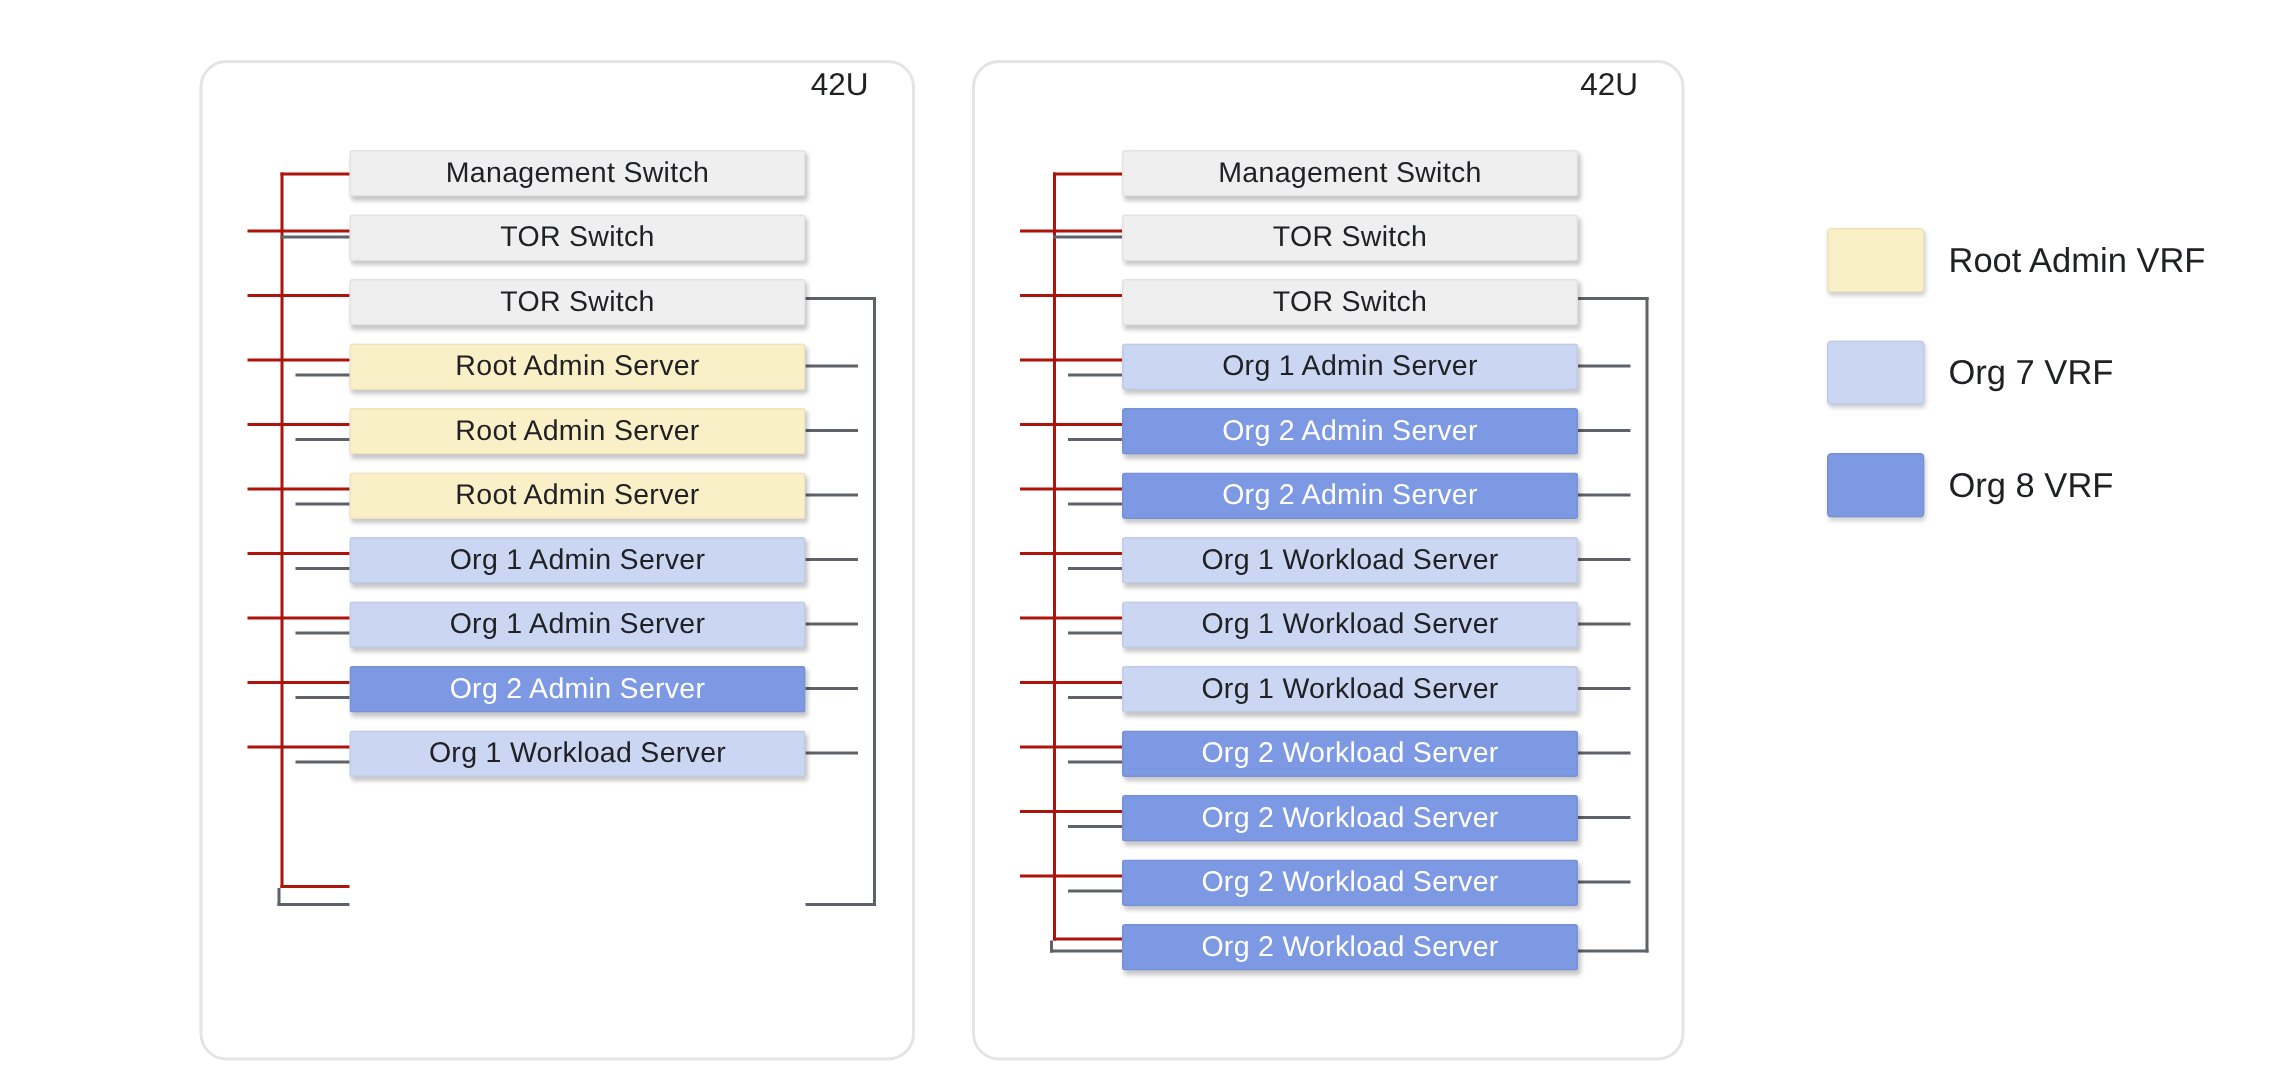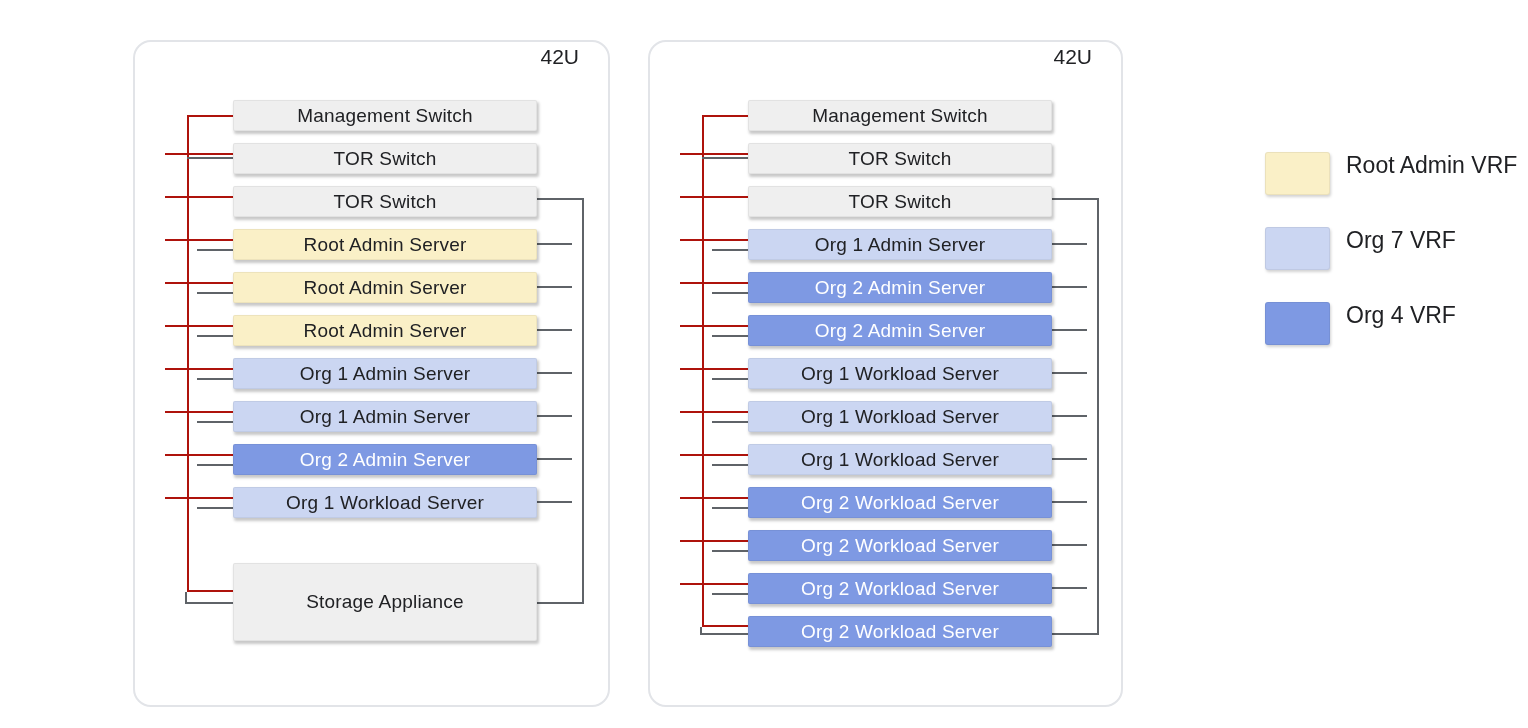--- a/index.html
+++ b/index.html
@@ -29,21 +29,21 @@
     position:absolute;left:100px;width:304px;
     display:flex;align-items:center;justify-content:center;
     font-size:19px;letter-spacing:0.2px;
     border-radius:2px;
     box-sizing:border-box;
     border:1px solid rgba(0,0,0,0.05);
     box-shadow:1.5px 2.5px 3px rgba(0,0,0,0.22);
   }
   .hline,.vline{position:absolute;}
   .legend{position:absolute;left:1218px;top:152px;width:310px;height:200px;}
-  .legend-item{position:absolute;left:0;height:43px;display:flex;margin-left:47px;}
+  .legend-item{position:absolute;left:0;height:43px;display:flex;align-items:center;}
   .legend-swatch{
     width:65px;height:43px;flex:none;
     border-radius:3px;
     border:1px solid rgba(0,0,0,0.06);
     box-sizing:border-box;
     box-shadow:1px 2px 3px rgba(0,0,0,0.18);
   }
   .legend-label{margin-left:16px;font-size:23px;color:#202124;white-space:nowrap;}
 </style>
 </head>
@@ -89,21 +89,20 @@
         <div class="hline" style="left: 404px; top: 375px; width: 35px; height: 2px; background: rgb(95, 99, 104);"></div>
         <div class="unit" style="top: 361px; height: 31px; background: rgb(203, 214, 242); color: rgb(32, 33, 36);">Org 1 Admin Server</div>
         <div class="hline" style="left: 32px; top: 414px; width: 68px; height: 2px; background: rgb(174, 19, 12);"></div>
         <div class="hline" style="left: 64px; top: 424px; width: 36px; height: 2px; background: rgb(95, 99, 104);"></div>
         <div class="hline" style="left: 404px; top: 418px; width: 35px; height: 2px; background: rgb(95, 99, 104);"></div>
         <div class="unit" style="top: 404px; height: 31px; background: rgb(126, 153, 227); color: rgb(255, 255, 255);">Org 2 Admin Server</div>
         <div class="hline" style="left: 32px; top: 457px; width: 68px; height: 2px; background: rgb(174, 19, 12);"></div>
         <div class="hline" style="left: 64px; top: 467px; width: 36px; height: 2px; background: rgb(95, 99, 104);"></div>
         <div class="hline" style="left: 404px; top: 461px; width: 35px; height: 2px; background: rgb(95, 99, 104);"></div>
         <div class="unit" style="top: 447px; height: 31px; background: rgb(203, 214, 242); color: rgb(32, 33, 36);">Org 1 Workload Server</div>
-        <div class="unit" style="top: 523px; height: 78px; background: rgb(239, 239, 239); color: rgb(32, 33, 36);">Storage Appliance</div>
       </div>
   </section>
 
   <section class="rack rack-2">
     <div class="rack-label">42U</div>
     <div class="rack-body">
         <div class="vline" style="left: 54px; top: 75px; width: 2px; height: 512px; background: rgb(174, 19, 12);"></div>
         <div class="hline" style="left: 54px; top: 585px; width: 46px; height: 2px; background: rgb(174, 19, 12);"></div>
         <div class="vline" style="left: 52px; top: 587px; width: 2px; height: 8px; background: rgb(95, 99, 104);"></div>
         <div class="hline" style="left: 52px; top: 593px; width: 48px; height: 2px; background: rgb(95, 99, 104);"></div>
@@ -161,17 +160,17 @@
       <div class="legend-item" style="top: 0px;">
         <div class="legend-swatch" style="background: rgb(250, 240, 199);"></div>
         <div class="legend-label">Root Admin VRF</div>
       </div>
       <div class="legend-item" style="top: 75px;">
         <div class="legend-swatch" style="background: rgb(203, 214, 242);"></div>
         <div class="legend-label">Org 7 VRF</div>
       </div>
       <div class="legend-item" style="top: 150px;">
         <div class="legend-swatch" style="background: rgb(126, 153, 227);"></div>
-        <div class="legend-label">Org 4 VRF</div>
+        <div class="legend-label">Org 8 VRF</div>
       </div>
     </aside>
 
 </div>
 
 </body></html>

